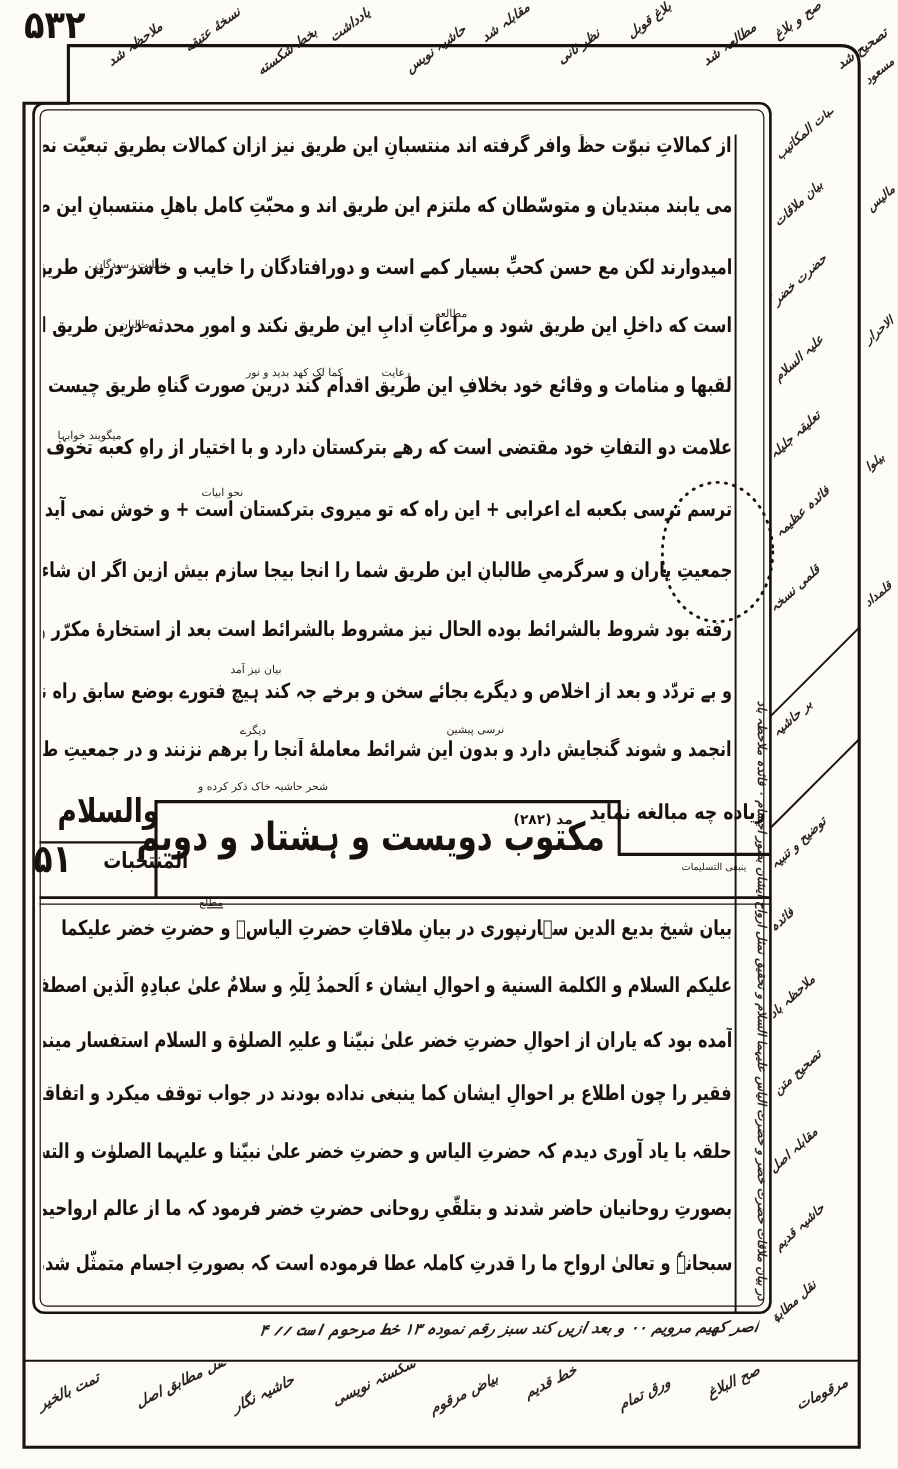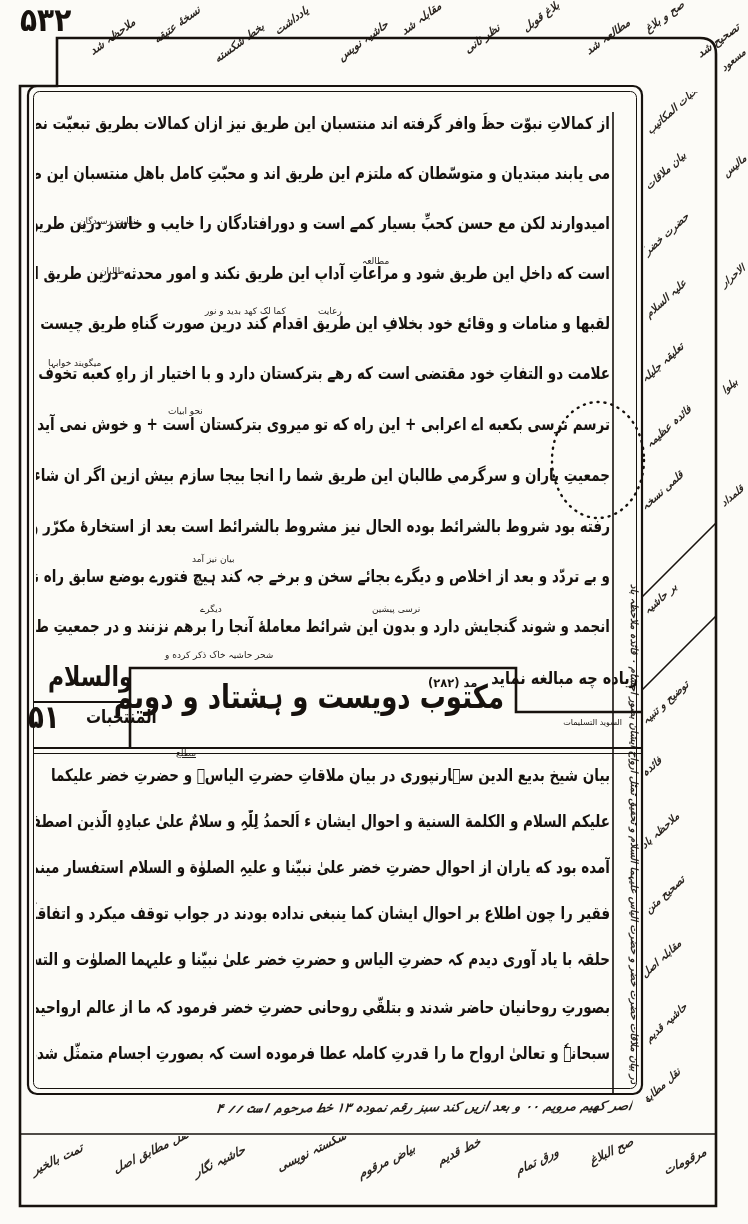--- a/index.html
+++ b/index.html
@@ -162,37 +162,37 @@
       <span class="gloss" style="left: 205px; top: 306px;">کما لک کهد بدید و نور</span>
       <span class="gloss" style="left: 48px; top: 358px; text-align: right;">میگویند خوابہا</span>
       <span class="gloss" style="left: 168px; top: 406px;">نحو ابیات</span>
       <span class="gloss" style="left: 192px; top: 554px;">بیان نیز آمد</span>
       <span class="gloss" style="left: 200px; top: 604px;">دیگرے</span>
       <span class="gloss" style="left: 372px; top: 604px;">نرسی پیشین</span>
       <span class="gloss" style="left: 165px; top: 650px;">شحر حاشیہ خاک ذکر کرده و</span>
     </div>
 
   <div class="h-tail" style="left:518px;top:670px;width:120px;font-size:14.5px;text-align:right;">زیاده چه مبالغه نماید</div>
-  <div class="h-small" style="left:536px;top:718px;width:86px;font-size:8px;">السويد التسليمات</div>
+  <div class="h-small" style="left:536px;top:718px;width:86px;font-size:8px;">ینبغی التسليمات</div>
   <div class="h-title" style="left:48px;top:664px;font-size:22px;">والسلام</div>
   <div class="h-small" style="left:428px;top:676px;font-size:11.5px;font-weight:700;">مد (۲۸۲)</div>
   <div class="h-title" style="left:148px;top:682px;width:356px;font-size:26px;">مکتوب دویست و ہشتاد و دویم</div>
   <div class="h-title" style="left:86px;top:708px;font-size:15px;letter-spacing:2px;font-weight:700;">المنتخبات</div>
   <div class="h-title" style="left:28px;top:702px;font-size:26px;">۵۱</div>
 
   <div>
 
   <div class="line" style="top: 764px;">بیان شیخ بدیع الدین سہارنپوری در بیانِ ملاقاتِ حضرتِ الیاسؑ و حضرتِ خضر علیکما</div>
       <div class="line" style="top: 810px;">علیکم السلام و الکلمة السنیة و احوالِ ایشان ء اَلحمدُ لِلّٰہِ و سلامٌ علیٰ عبادِہِ الّذین اصطفیٰ</div>
       <div class="line" style="top: 856px;">آمده بود که یاران از احوالِ حضرتِ خضر علیٰ نبیّنا و علیہِ الصلوٰة و السلام استفسار مینمودند</div>
       <div class="line" style="top: 902px;">فقیر را چون اطلاع بر احوالِ ایشان کما ینبغی نداده بودند در جواب توقف میکرد و اتفاقاً امروز و</div>
       <div class="line" style="top: 948px;">حلقہ با یاد آوری دیدم کہ حضرتِ الیاس و حضرتِ خضر علیٰ نبیّنا و علیہما الصلوٰت و التسلیمات</div>
       <div class="line" style="top: 996px;">بصورتِ روحانیان حاضر شدند و بتلقّیِ روحانی حضرتِ خضر فرمود کہ ما از عالمِ ارواحیم حضرتِ حق</div>
       <div class="line" style="top: 1042px;">سبحانہٗ و تعالیٰ ارواحِ ما را قدرتِ کاملہ عطا فرموده است کہ بصورتِ اجسام متمثّل شده کارہائے</div>
     </div>
   <div>
 
-  <span class="gloss" style="left: 176px; top: 748px; text-decoration: underline;">مطلع</span>
+  <span class="gloss" style="left: 166px; top: 748px; text-decoration: underline;">مطلع</span>
     </div>
 
   <div class="catchword">اصر کهیم مرویم ۰۰ و بعد ازیں کند سبز رقم نمودہ ۱۳ خط مرحوم است ؍؍ ۴</div>
 
 </div>
 
 </body></html>

